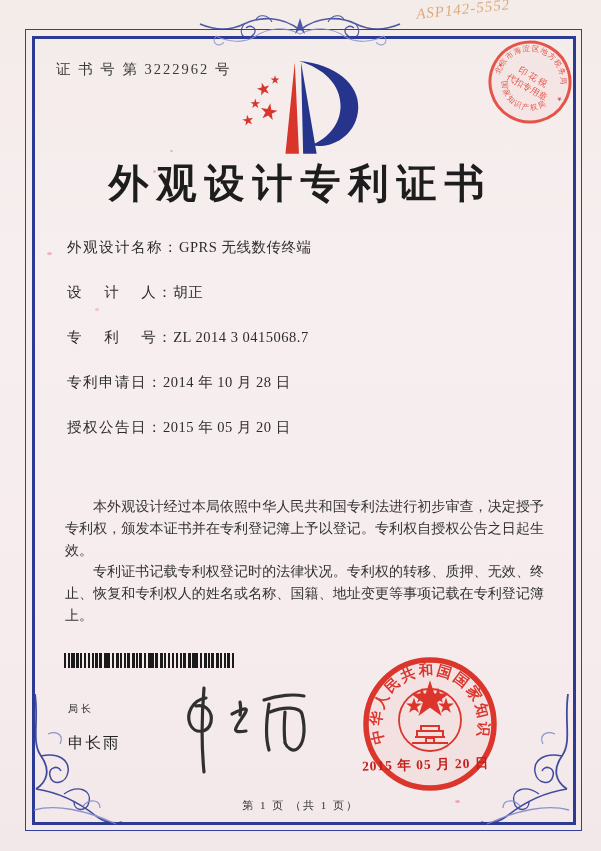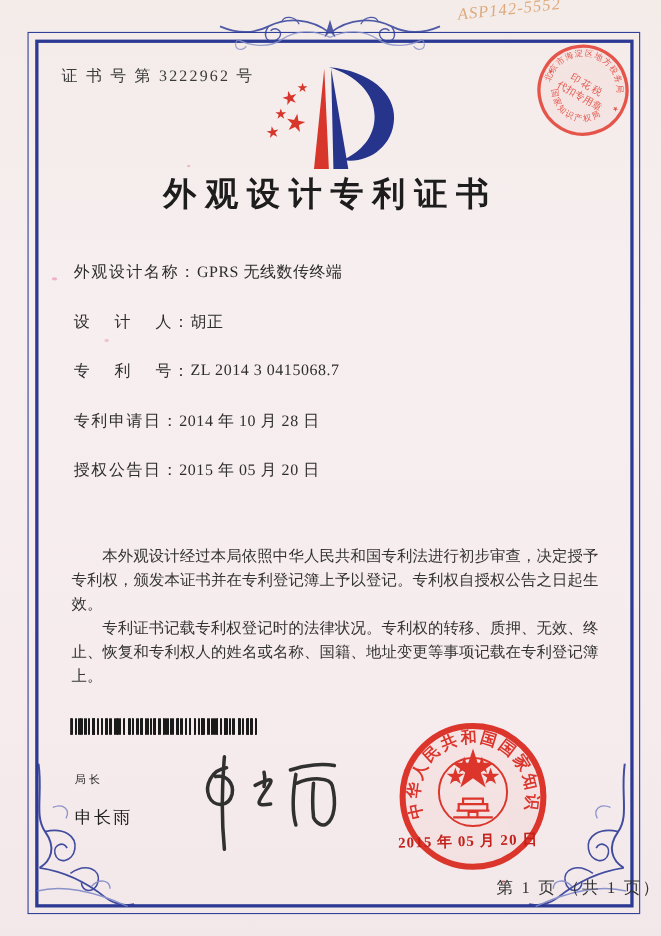--- a/index.html
+++ b/index.html
@@ -7,38 +7,38 @@
     width:601px;height:851px;position:relative;overflow:hidden;
     background:linear-gradient(180deg,#f4ece9 0%,#f7eef0 35%,#f6ecee 75%,#f2e8ea 100%);
     font-family:"Liberation Serif","DejaVu Serif",serif;
     color:#2b2b2b;
   }
   .abs{position:absolute;}
   
   .border-outer{left:25px;top:29px;width:557px;height:802px;border:1.5px solid #31409a;box-sizing:border-box;}
   .border-inner{left:32px;top:36px;width:544px;height:789px;border:3px solid #2c3a94;box-sizing:border-box;}
   .cert-no{left:56px;top:60px;font-size:14.5px;letter-spacing:2px;color:#3a3a3a;}
-  .title{left:0;right:0;top:156px;text-align:center;font-size:30px;font-weight:700;letter-spacing:8px;color:#1d1d1d;}
+  .title{left:0;right:0;top:156px;text-align:center;font-size:40px;font-weight:700;letter-spacing:8px;color:#1d1d1d;}
   .fields{left:67px;top:225px;right:60px;}
   .field-row{height:45px;display:flex;align-items:center;font-size:14.5px;color:#2d2d2d;}
   .f-label{letter-spacing:1.5px;white-space:pre;}
   .f-value{letter-spacing:0.5px;}
   .body-text{left:65px;top:496px;width:479px;font-size:14px;line-height:21.8px;text-align:justify;color:#333;}
   .body-text p{margin:0;text-indent:2em;}
   .barcode{left:64px;top:653px;width:170px;height:15px;
     background:
       repeating-linear-gradient(90deg,#1a1a1a 0 2px,rgba(0,0,0,0) 2px 4px),
       repeating-linear-gradient(90deg,#1a1a1a 0 1px,rgba(0,0,0,0) 1px 7px),
       repeating-linear-gradient(90deg,rgba(0,0,0,0) 0 9px,#1a1a1a 9px 11px);}
   .signer-title{left:68px;top:702px;font-size:10px;letter-spacing:3px;color:#222;}
   .signer-name{left:68px;top:733px;font-size:15.5px;letter-spacing:2px;color:#222;}
   .sig-svg{left:168px;top:684px;}
   .seal-svg{left:356px;top:650px;}
   .date-stamp{left:362px;top:756px;font-size:13.5px;font-weight:600;color:#c2201a;letter-spacing:1px;transform:rotate(-1.5deg);white-space:nowrap;}
-  .footer{left:0;right:0;top:798px;text-align:right;font-size:15px;letter-spacing:2px;color:#333;}
+  .footer{left:0;right:0;top:798px;text-align:center;font-size:11px;letter-spacing:2px;color:#333;}
   .tax-svg{left:486px;top:38px;}
   .hand-note{left:416px;top:1px;font-size:15px;font-style:italic;color:rgba(206,128,58,0.62);transform:rotate(-6deg);letter-spacing:1px;white-space:nowrap;}
   .orn-top{left:198px;top:12px;}
   .orn-bl{left:28px;top:694px;}
   .orn-br{left:479px;top:694px;transform:scaleX(-1);}
   .logo-svg{left:232px;top:58px;}
   .speck{border-radius:50%;background:rgba(224,92,148,0.42);}
   .s1{left:47px;top:252px;width:5px;height:3px;}
   .s2{left:153px;top:170px;width:3px;height:3px;}
   .s3{left:95px;top:308px;width:4px;height:3px;background:rgba(224,92,148,0.3);}

